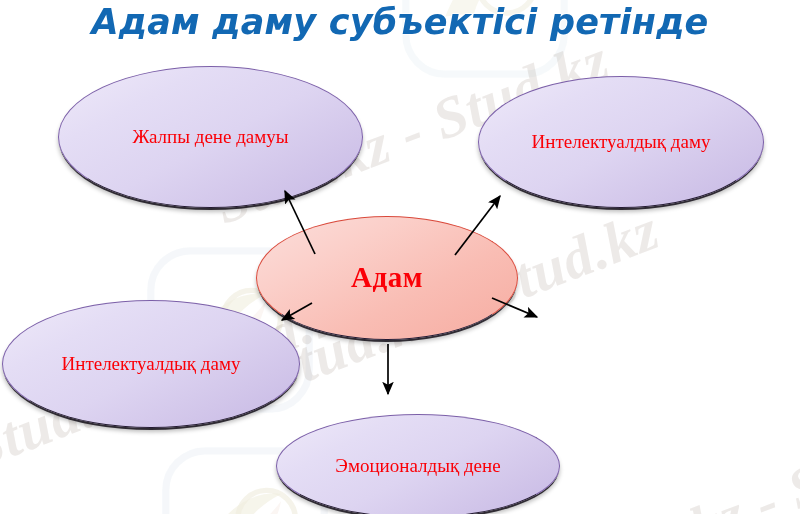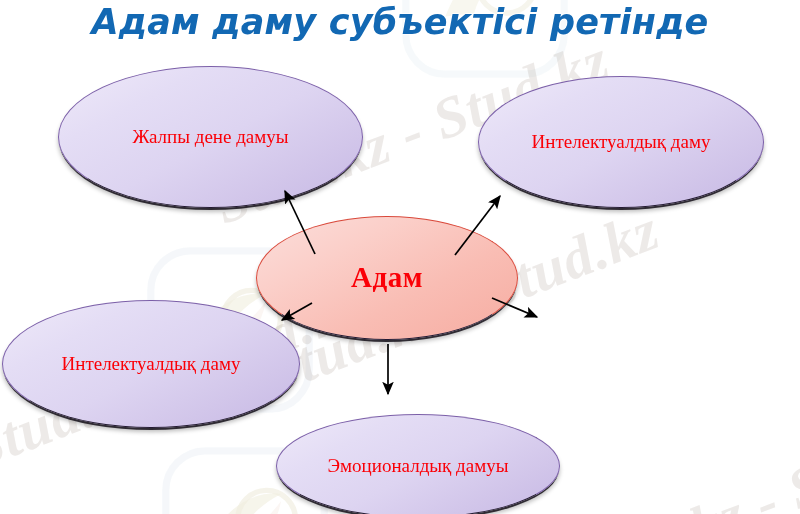--- a/index.html
+++ b/index.html
@@ -191,21 +191,21 @@
   <div id="node-top-left" class="node purple">
     <div class="label">Жалпы дене дамуы</div>
   </div>
 
   <div id="node-top-right" class="node purple">
     <div class="label">Интелектуалдық даму</div>
   </div>
 
 
   <div id="node-bottom" class="node purple">
-    <div class="label">Эмоционалдық дамуы</div>
+    <div class="label">Эмоционалдық дене</div>
   </div>
 
   <div id="node-bottom-left" class="node purple">
     <div class="label">Интелектуалдық даму</div>
   </div>
 
   <div id="node-center" class="node center">
     <div class="label">Адам</div>
   </div>
 

